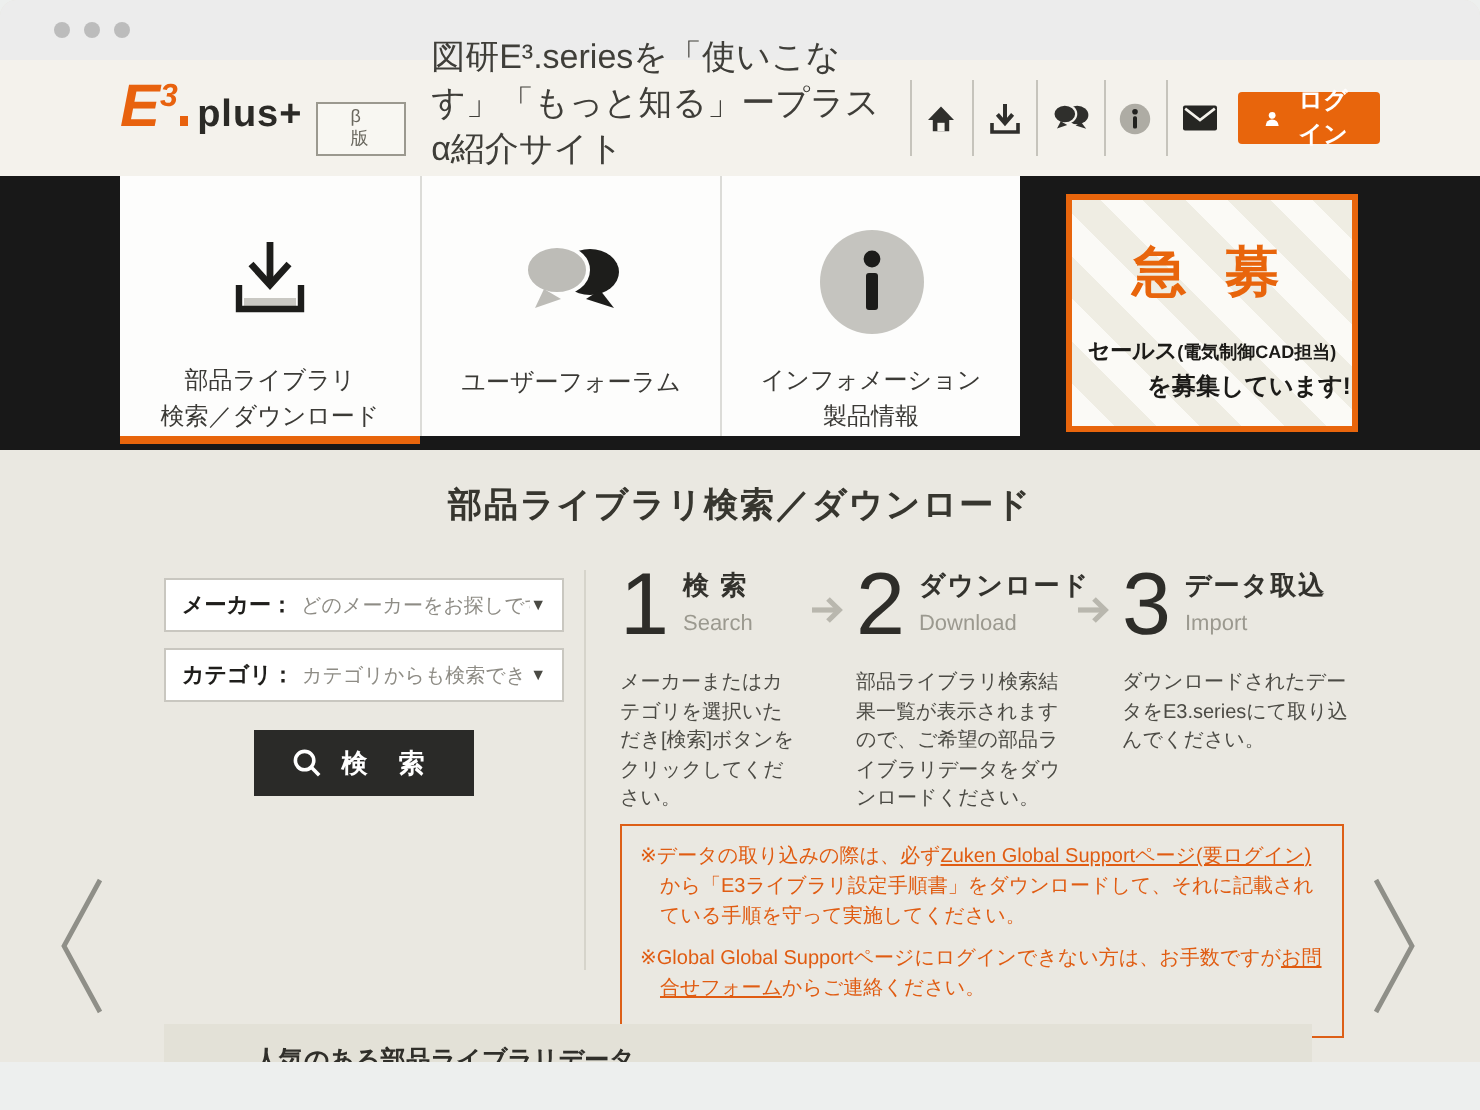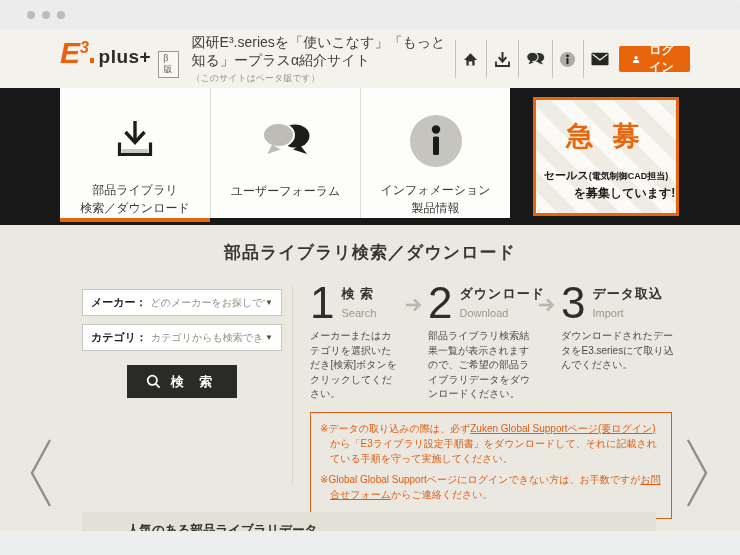--- a/index.html
+++ b/index.html
@@ -23,25 +23,25 @@
   .header {
     height:58px; background:#f4f2ec; display:flex; align-items:center;
     padding:0 50px 0 60px; position:relative;
   }
   .logo { display:flex; align-items:baseline; cursor:pointer; }
   .logo-e { font-size:30px; font-weight:bold; font-style:italic; color:#e8620e; line-height:1; }
   .logo-3 { font-size:16px; font-weight:bold; font-style:italic; color:#e8620e; position:relative; top:-10px; }
   .logo-sq { width:5px; height:5px; background:#e8620e; display:inline-block; margin:0 5px 0 1px; }
   .logo-plus { font-size:19px; font-weight:bold; color:#2b2a26; letter-spacing:.5px; }
   .logo-badge {
-    font-size:9px; color:#6a685f; border:1px solid #9b998f; padding:1px 4px;
+    font-size:9px; color:#6a685f; border:1px solid #9b998f; padding:1px 16px;
     margin-left:7px; background:#f8f7f2; position:relative; top:-2px;
   }
   .tagline { margin-left:13px; }
-  .tag1 { font-size:14px; color:#3f3e39; }
+  .tag1 { font-size:17px; color:#3f3e39; }
   .tag2 { font-size:9px; color:#96948a; margin-top:2px; }
   .header-right { margin-left:auto; display:flex; align-items:center; }
   .hsep { width:1px; height:38px; background:#c6c4bc; margin:0 7px; }
   .hicon { display:flex; align-items:center; justify-content:center; width:20px; height:20px; cursor:pointer; background:none; border:none; }
   .login {
     display:flex; align-items:center; gap:6px; margin-left:10px;
     background:#e8650c; color:#fff; border:none; border-radius:2px;
     height:26px; padding:0 13px; font-size:12px; font-weight:bold; cursor:pointer;font-family:Liberation Serif, serif;
   }
   
@@ -88,21 +88,21 @@
     width:110px; height:33px; background:#2a2a28; color:#fff; border:none; cursor:pointer;
     font-size:13px; font-weight:bold; letter-spacing:6px;
   }
   .steps { position:absolute; left:310px; top:56px; display:flex; }
   .step { display:flex; flex-direction:column; }
   .step-head { display:flex; align-items:flex-start; }
   .step-num { font-size:44px; line-height:1; color:#2e2d29; font-weight:normal; }
   .step-labels { margin:3px 0 0 7px; }
   .step-jp { font-size:13px; font-weight:bold; color:#33322d; white-space:nowrap; letter-spacing:1px; }
   .step-en { font-size:11px; color:#9b998f; margin-top:10px; }
-  .step-desc { margin-top:4px; font-size:10px; line-height:1.45; color:#4c4b45; }
+  .step-desc { margin-top:10px; font-size:10px; line-height:1.45; color:#4c4b45; }
   .s1 { width:90px; } .s2 { width:105px; } .s3 { width:113px; }
   .step-arrow { width:28px; display:flex; justify-content:center; padding-top:17px; }
   .notice {
     position:absolute; left:310px; top:187px; width:362px;
     border:1px solid #dd5f17; padding:8px 9px 16px; color:#e05c12;
   }
   .notice p { font-size:10px; line-height:1.5; padding-left:1em; text-indent:-1em; }
   .notice p + p { margin-top:6px; }
   .notice a { color:#e05c12; text-decoration:underline; cursor:pointer; }
   .chev { position:absolute; top:212px; width:30px; height:72px; background:none; border:none; cursor:pointer; padding:0; }

